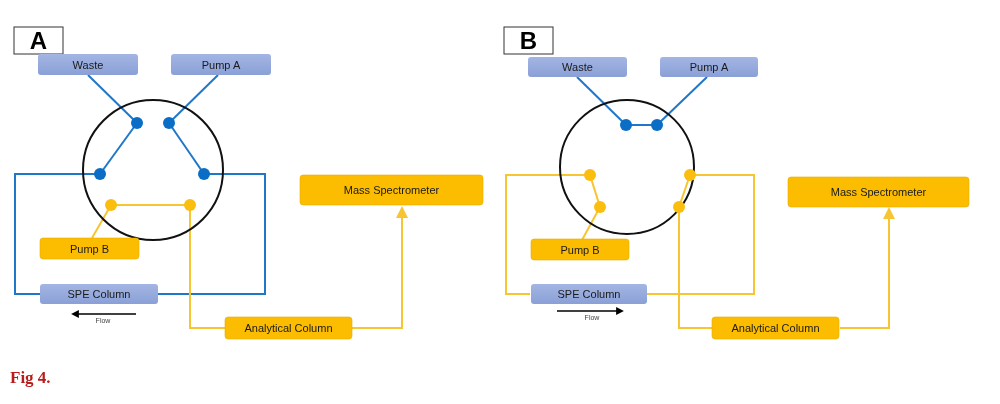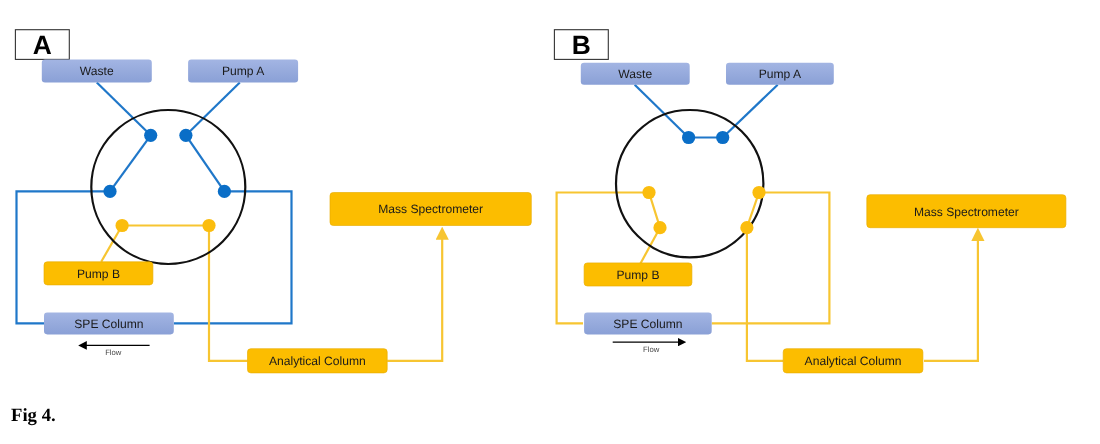--- a/index.html
+++ b/index.html
@@ -1,21 +1,21 @@
 <!DOCTYPE html>
 <html><head>
 <meta charset="utf-8">
 <style>
   html, body { margin: 0; padding: 0; background: #ffffff; }
   body { width: 1000px; height: 404px; position: relative; overflow: hidden; font-family: "Liberation Sans", sans-serif; }
   svg#diagram { position: absolute; left: 0; top: 0; }
   .node-text { font-family: "Liberation Sans", sans-serif; font-size: 11px; fill: #1a1a1a; }
   .panel-label { font-family: "Liberation Sans", sans-serif; font-size: 24px; font-weight: bold; fill: #000; }
   .flow-text { font-family: "Liberation Sans", sans-serif; font-size: 7px; fill: #444; }
-  .caption { position: absolute; left: 10px; top: 368px; font-family: "Liberation Serif", serif; font-weight: bold; font-size: 17px; color: #000000; }
+  .caption { position: absolute; left: 10px; top: 368px; font-family: "Liberation Serif", serif; font-weight: bold; font-size: 17px; color: #b91c1c; }
 </style>
 </head>
 <body>
 
 <svg id="diagram" width="1000" height="404" viewBox="0 0 1000 404">
   <defs>
     <linearGradient id="blueGrad" x1="0" y1="0" x2="0" y2="1">
       <stop offset="0" stop-color="#a3b5e3"></stop>
       <stop offset="1" stop-color="#8aa0d6"></stop>
     </linearGradient>

